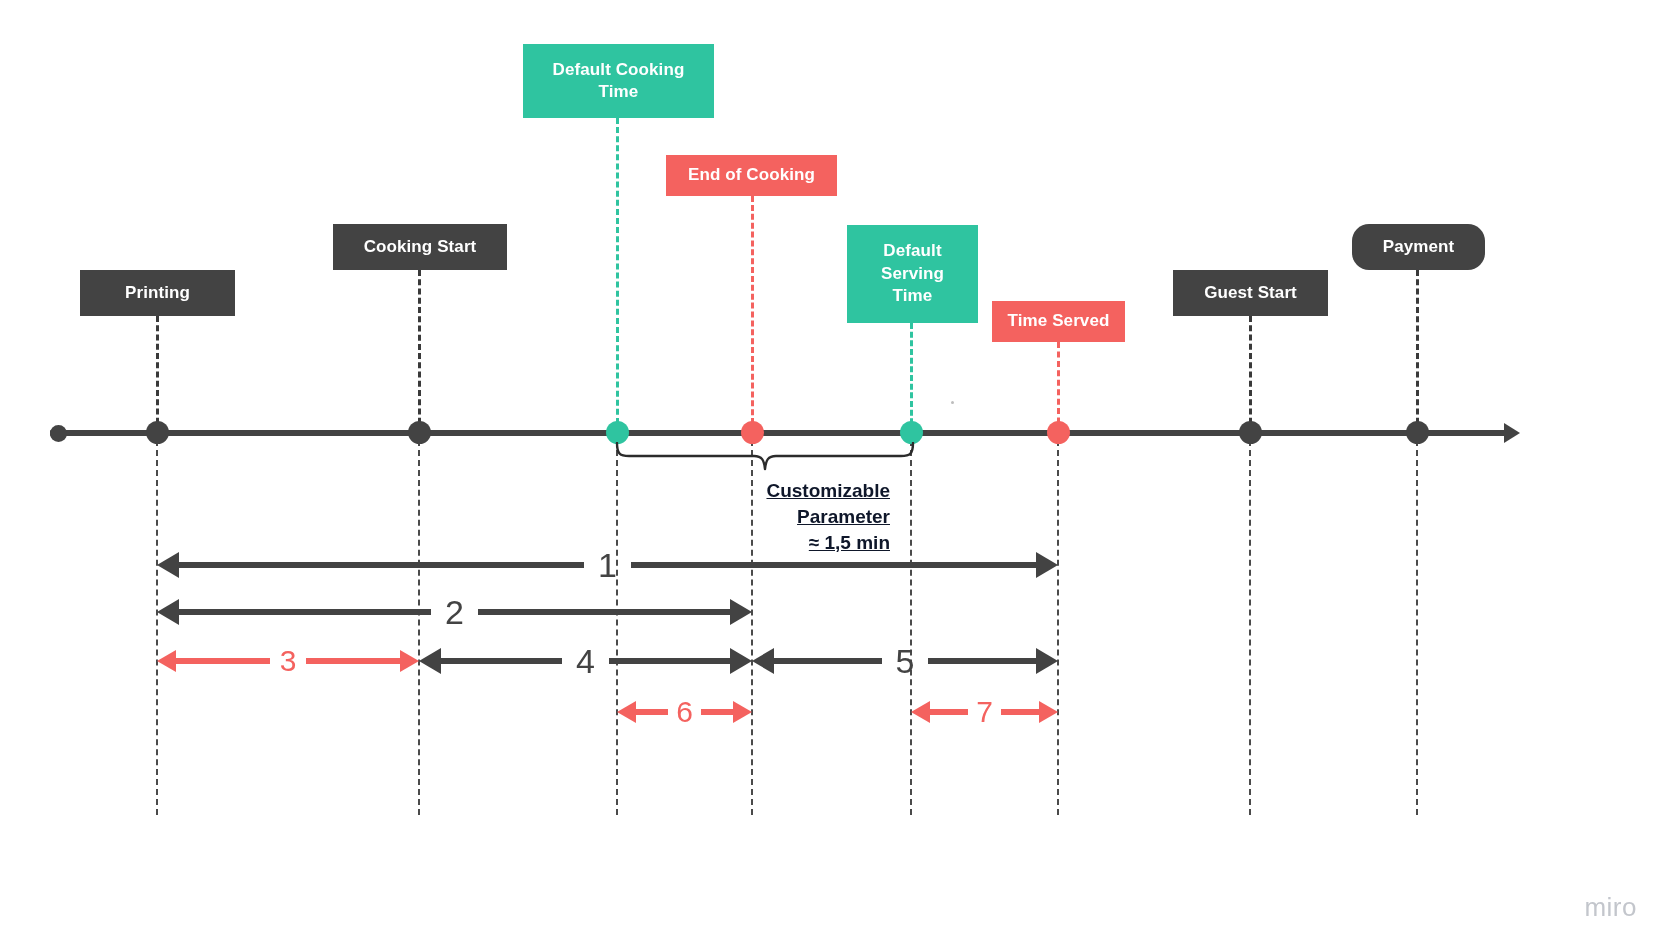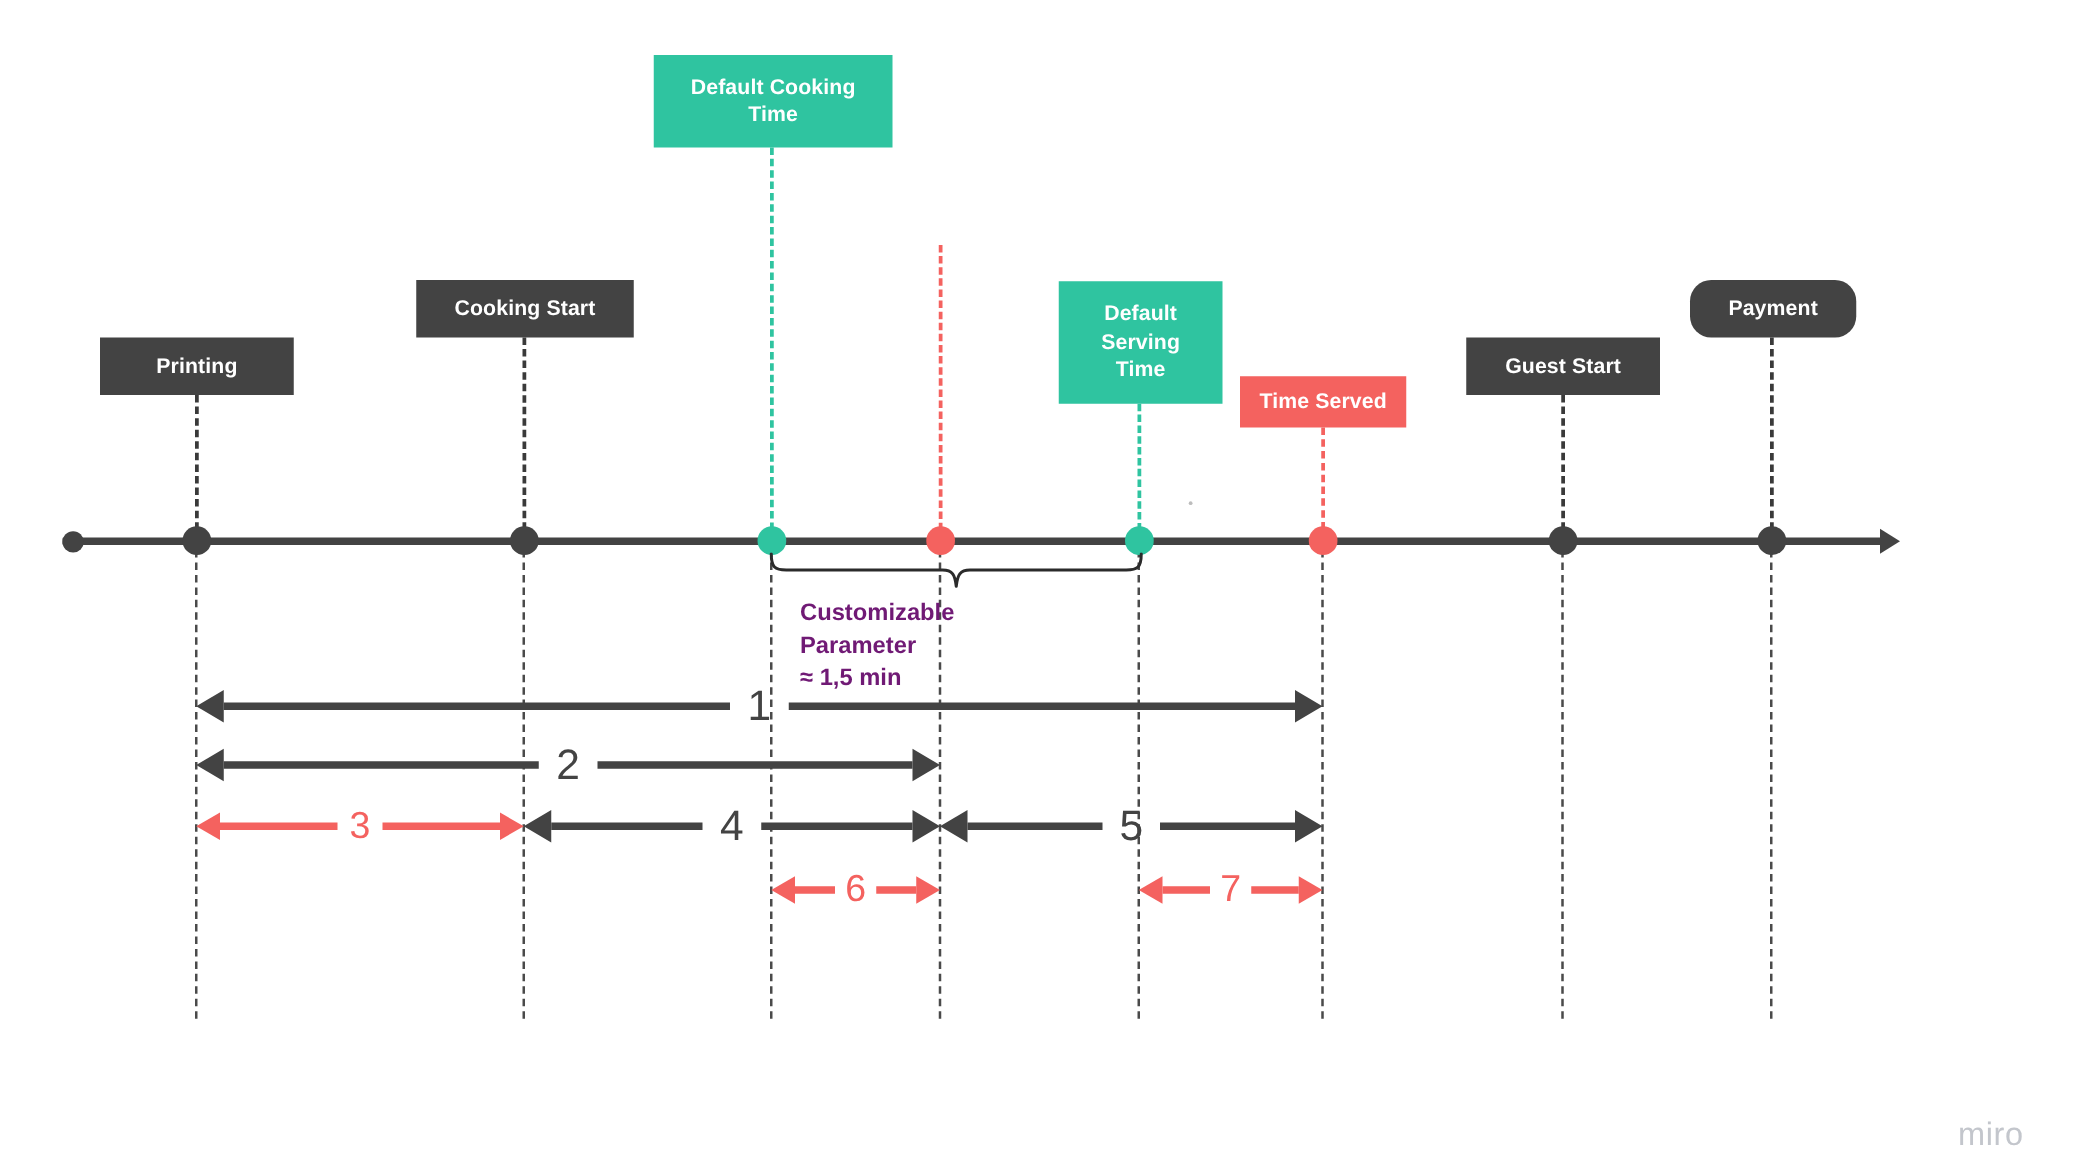--- a/index.html
+++ b/index.html
@@ -123,26 +123,27 @@
     font-family: "Liberation Sans", sans-serif;
   }
   .mlabel.dark { color: #434343; }
   .mlabel.red  { color: #f4625f; }
   .mlabel.small { font-size: 30px; padding: 0 10px; }
 
   
   .brace-wrap { position: absolute; }
   .caption {
     position: absolute;
-    text-align: left;
-    color: #701a75;
+    text-align: right;
+    color: #0f172a;
     font-weight: bold;
     font-size: 19px;
     line-height: 1.38;
     white-space: pre-line;
+    text-decoration: underline;
   }
 
   
   .watermark {
     position: absolute;
     color: #c3c6cc;
     font-size: 26px;
     letter-spacing: 0.5px;
     font-family: "Liberation Sans", sans-serif;
   }
@@ -158,20 +159,21 @@
 
 <div id="canvas">
 
   <div class="chip dark" style="left:333px; top:224px; width:174px; height:46px;">Cooking Start</div>
 
   <div class="chip dark" style="left:80px; top:270px; width:155px; height:46px;">Printing</div>
 
   <div class="chip green" style="left:523px; top:44px; width:191px; height:74px;">Default Cooking
 Time</div>
 
+  <div class="chip red" style="left:666px; top:155px; width:171px; height:41px;">End of Cooking</div>
 
   <div class="chip green" style="left:847px; top:225px; width:131px; height:98px;">Default
 Serving
 Time</div>
 
   <div class="chip red" style="left:992px; top:301px; width:133px; height:41px;">Time Served</div>
 
   <div class="chip dark" style="left:1173px; top:270px; width:155px; height:46px;">Guest Start</div>
 
   <div class="chip dark" style="left:1352px; top:224px; width:133px; height:46px;border-radius:17px;">Payment</div>
@@ -269,15 +271,15 @@
   </div>
 
   <div class="measure" style="left:911px; top:692px; width:147px;">
     <span class="head left red"></span>
     <span class="mline red"></span>
     <span class="mlabel red small" style="padding:0 8px;">7</span>
     <span class="mline red"></span>
     <span class="head right red"></span>
   </div>
 
-  <div class="watermark" style="right:40px; bottom:18px;margin-top:37px;">miro</div>
+  <div class="watermark" style="right:22px; bottom:18px;margin-top:37px;">miro</div>
 
 </div>
 
 </body></html>

